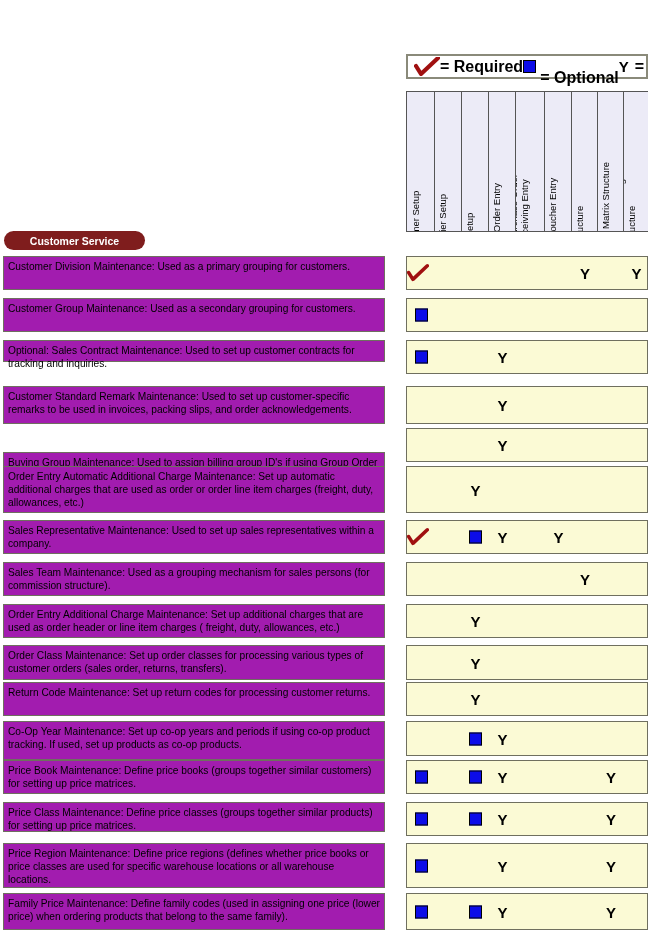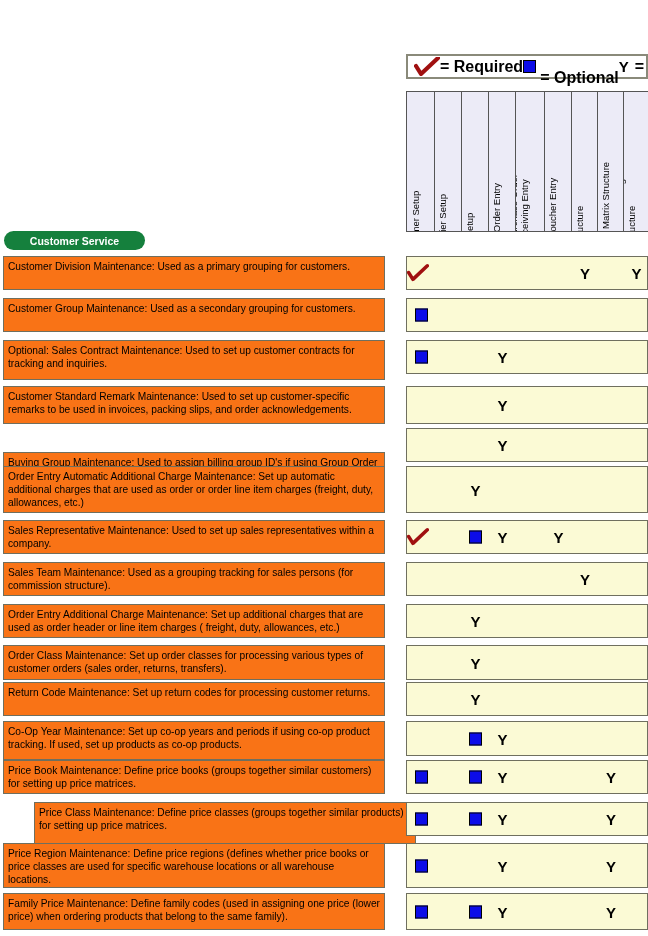--- a/index.html
+++ b/index.html
@@ -87,34 +87,34 @@
   .col-head-inner.two-line {
     white-space: normal;
     width: 128px;
   }
 
   
   #section-pill {
     position: absolute;
     left: 4px; top: 231px;
     width: 141px; height: 19px;
-    background: #15803d;
+    background: #7f1d1d;
     border-radius: 10px;
     color: #ffffff;
     font-size: 10.5px;
     font-weight: bold;
     display: flex; align-items: center; justify-content: center;
   }
 
   
   .desc-box {
     position: absolute;
     left: 3px;
     width: 382px;
-    background: #f97316;
+    background: #a21caf;
     border: 1.5px solid #6f6f5f;
     font-size: 10.2px;
     line-height: 13.2px;
     color: #000;
     padding: 3px 4px 2px 4px;
   }
   .mark-box {
     position: absolute;
     left: 406px;
     width: 242px;
@@ -201,21 +201,21 @@
         <div class="mark" style="left: 218.5px; width: 22px;">
           <span class="y-glyph">Y</span>
         </div>
       </div>
       <div class="desc-box" style="top: 298px; height: 34px;">Customer Group Maintenance: Used as a secondary grouping for customers.</div>
       <div class="mark-box" style="top: 298px; height: 34px;">
         <div class="mark" style="left: 3px; width: 22px;">
           <span class="opt-square"></span>
         </div>
       </div>
-      <div class="desc-box" style="top: 340px; height: 40px;">Optional: Sales Contract Maintenance: Used to set up customer contracts for tracking and inquiries.</div>
+      <div class="desc-box" style="top: 340px; height: 22px;">Optional: Sales Contract Maintenance: Used to set up customer contracts for tracking and inquiries.</div>
       <div class="mark-box" style="top: 340px; height: 34px;">
         <div class="mark" style="left: 3px; width: 22px;">
           <span class="opt-square"></span>
         </div>
         <div class="mark" style="left: 84.5px; width: 22px;">
           <span class="y-glyph">Y</span>
         </div>
       </div>
       <div class="desc-box" style="top: 386px; height: 38px;">Customer Standard Remark Maintenance: Used to set up customer-specific remarks to be used in invoices, packing slips, and order acknowledgements.</div>
       <div class="mark-box" style="top: 386px; height: 38px;">
@@ -245,21 +245,21 @@
         <div class="mark" style="left: 57.5px; width: 22px;">
           <span class="opt-square"></span>
         </div>
         <div class="mark" style="left: 84.5px; width: 22px;">
           <span class="y-glyph">Y</span>
         </div>
         <div class="mark" style="left: 140.5px; width: 22px;">
           <span class="y-glyph">Y</span>
         </div>
       </div>
-      <div class="desc-box" style="top: 562px; height: 34px;">Sales Team Maintenance: Used as a grouping tracking for sales persons (for commission structure).</div>
+      <div class="desc-box" style="top: 562px; height: 34px;">Sales Team Maintenance: Used as a grouping mechanism for sales persons (for commission structure).</div>
       <div class="mark-box" style="top: 562px; height: 34px;">
         <div class="mark" style="left: 167px; width: 22px;">
           <span class="y-glyph">Y</span>
         </div>
       </div>
       <div class="desc-box" style="top: 604px; height: 34px;">Order Entry Additional Charge Maintenance: Set up additional charges that are used as order header or line item charges ( freight, duty, allowances, etc.)</div>
       <div class="mark-box" style="top: 604px; height: 34px;">
         <div class="mark" style="left: 57.5px; width: 22px;">
           <span class="y-glyph">Y</span>
         </div>
@@ -293,21 +293,21 @@
         <div class="mark" style="left: 57.5px; width: 22px;">
           <span class="opt-square"></span>
         </div>
         <div class="mark" style="left: 84.5px; width: 22px;">
           <span class="y-glyph">Y</span>
         </div>
         <div class="mark" style="left: 193px; width: 22px;">
           <span class="y-glyph">Y</span>
         </div>
       </div>
-      <div class="desc-box" style="top: 802px; height: 42px; margin-left: 31px;">Price Class Maintenance: Define price classes (groups together similar products) for setting up price matrices.</div>
+      <div class="desc-box" style="top: 802px; height: 30px;">Price Class Maintenance: Define price classes (groups together similar products) for setting up price matrices.</div>
       <div class="mark-box" style="top: 802px; height: 34px;">
         <div class="mark" style="left: 3px; width: 22px;">
           <span class="opt-square"></span>
         </div>
         <div class="mark" style="left: 57.5px; width: 22px;">
           <span class="opt-square"></span>
         </div>
         <div class="mark" style="left: 84.5px; width: 22px;">
           <span class="y-glyph">Y</span>
         </div>

